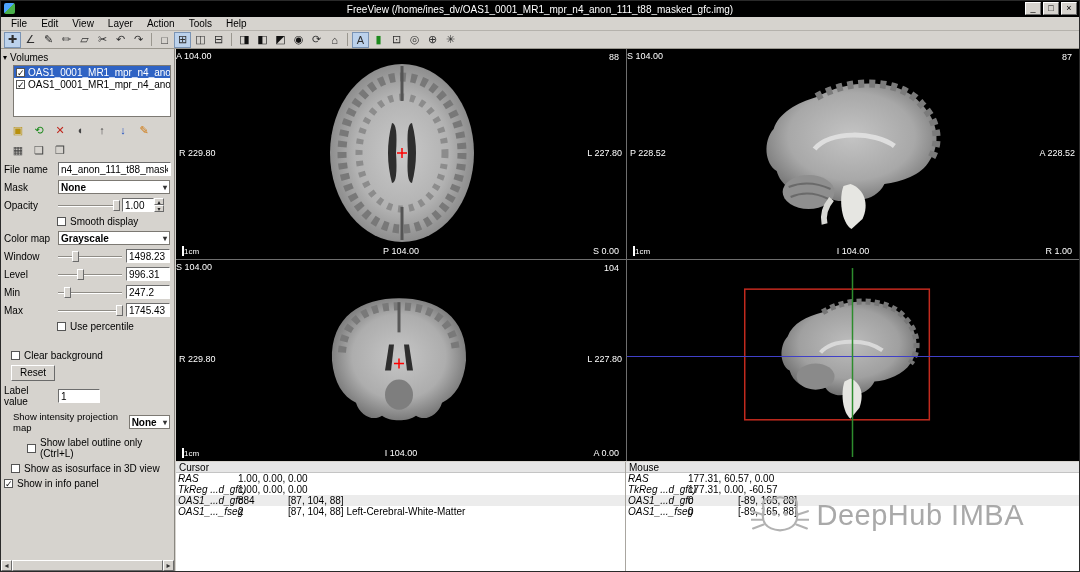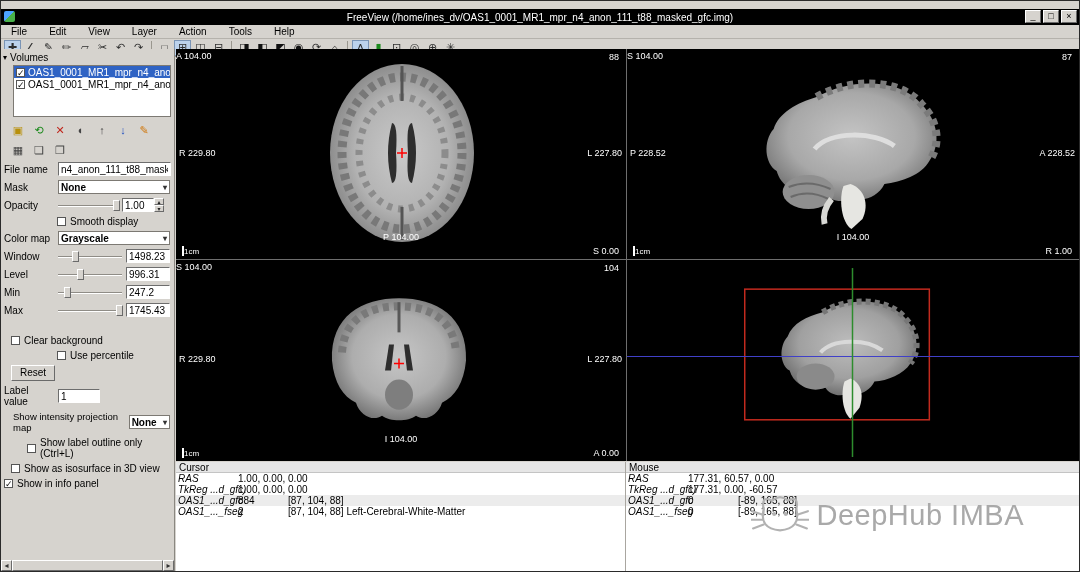--- a/index.html
+++ b/index.html
@@ -4,28 +4,28 @@
 <style>
   * { margin:0; padding:0; box-sizing:border-box; }
   html,body { background:#555; }
   .app {
     position:relative; width:1080px; height:572px; overflow:hidden;
     background:#d6d3ce; font-family:"Liberation Sans", sans-serif; font-size:11px; color:#000;
     border:1px solid #2a2a2a;
   }
   
   .titlebar { height:16px; background:#000; color:#fff; position:relative;
-    display:flex; align-items:center; justify-content:center; font-size:10px;margin-top:8px; }
+    display:flex; align-items:center; justify-content:center; font-size:10px; }
   .app-icon { position:absolute; left:3px; top:2px; width:11px; height:11px;
     background:linear-gradient(135deg,#4da3ff 0 50%,#49b04a 50% 100%); border-radius:2px; }
   .win-btns { position:absolute; right:2px; top:1px; display:flex; gap:2px; }
   .win-btn { width:16px; height:13px; background:#d6d3ce; color:#000; font-size:9px; line-height:11px;
     text-align:center; border:1px solid; border-color:#fff #6a6a6a #6a6a6a #fff; }
   
-  .menubar { height:14px; display:flex; align-items:center; padding-left:3px; border-bottom:1px solid #b5b2ac;gap:8px; }
+  .menubar { height:14px; display:flex; align-items:center; padding-left:3px; border-bottom:1px solid #b5b2ac; }
   .menu-item { padding:0 7px; font-size:10px; }
   
   .toolbar { height:18px; display:flex; align-items:center; padding:0 3px; gap:1px; border-bottom:1px solid #9a978f; }
   .tb-icon { width:17px; height:16px; display:flex; align-items:center; justify-content:center;
     font-size:11px; color:#2e2e2e; }
   .tb-icon.active { background:#bcd2ec; border:1px solid #7a94b5; }
   .tb-icon.dark { color:#111; }
   .tb-icon.green { color:#1d8a1d; }
   .tb-sep { width:1px; height:13px; background:#9a978f; margin:0 3px; }
   
@@ -68,21 +68,21 @@
   
   .views { position:absolute; left:175px; top:48px; right:0; height:412px; display:grid;
     grid-template-columns:450px 1fr; grid-template-rows:210px 1fr; gap:1px; background:#6e6e6e; }
   .view { position:relative; background:#000; overflow:hidden; }
   .view svg { position:absolute; left:0; top:0; width:100%; height:100%; }
   .vlabel { position:absolute; color:#fff; font-size:9px; z-index:3; }
   .vl-top { top:2px; left:0; right:0; text-align:left; }
   .vl-slice { top:3px; right:7px; }
   .vl-left { left:3px; top:47%; }
   .vl-right { right:4px; top:47%; }
-  .vl-bottom { bottom:17px; left:0; right:0; text-align:center; }
+  .vl-bottom { bottom:3px; left:0; right:0; text-align:center; }
   .vl-corner { bottom:3px; right:7px; }
   .scalebar { position:absolute; left:6px; bottom:3px; color:#fff; font-size:8px; z-index:3; }
   .scalebar .bar { width:26px; height:3px; border-top:1px solid #fff; border-left:1px solid #fff;
     border-right:1px solid #fff; margin-bottom:1px; }
   
   .info { position:absolute; left:175px; top:461px; right:0; bottom:0; background:#fff; display:flex; font-size:10px; }
   .info-panel { width:450px; flex:0 0 auto; border-right:1px solid #a9a6a0; }
   .info-panel.grow { flex:1; border-right:none; }
   .info-head { height:11px; background:#e6e6e6; border-bottom:1px solid #c4c4c4; padding:0 3px; line-height:11px; }
   .irow { display:flex; height:11px; line-height:11px; }
@@ -242,27 +242,27 @@
       <input class="tinput" style="width: 44px;" value="247.2">
     </div>
     <div class="form-row">
       <span class="form-label">Max</span>
       <div class="slider">
         <div class="track"></div>
           <div class="thumb" style="left:90%;"></div>
       </div>
       <input class="tinput" style="width: 44px;" value="1745.43">
     </div>
+    <div class="cb-row indent">
+      <span class="cb"></span>
+      <span>Use percentile</span>
+    </div>
     <div class="cb-row" style="margin-top:14px; padding-left:10px;">
       <span class="cb"></span>
       <span>Clear background</span>
-    </div>
-    <div class="cb-row indent">
-      <span class="cb"></span>
-      <span>Use percentile</span>
     </div>
     <div class="btn">Reset</div>
     <div class="form-row">
       <span class="form-label">Label value</span>
       <input class="tinput" style="width: 42px;" value="1">
     </div>
     <div class="form-row">
       <span style="font-size:9.5px;margin-left:9px;">Show intensity projection map</span>
       <div class="dropdown" style="width:46px;">
         <span>None</span>

